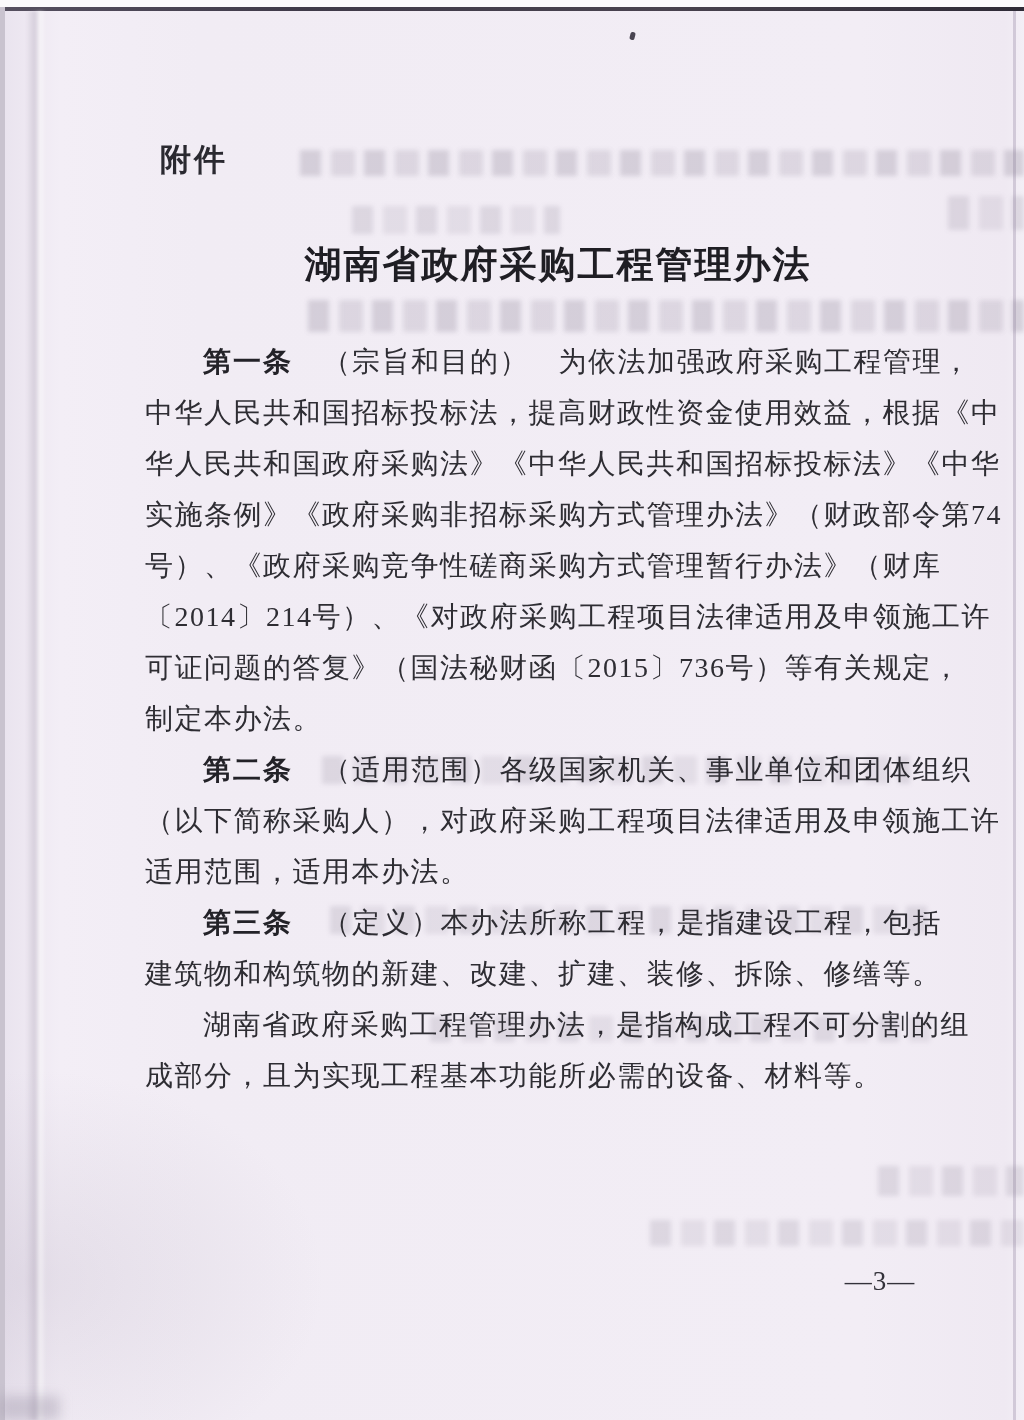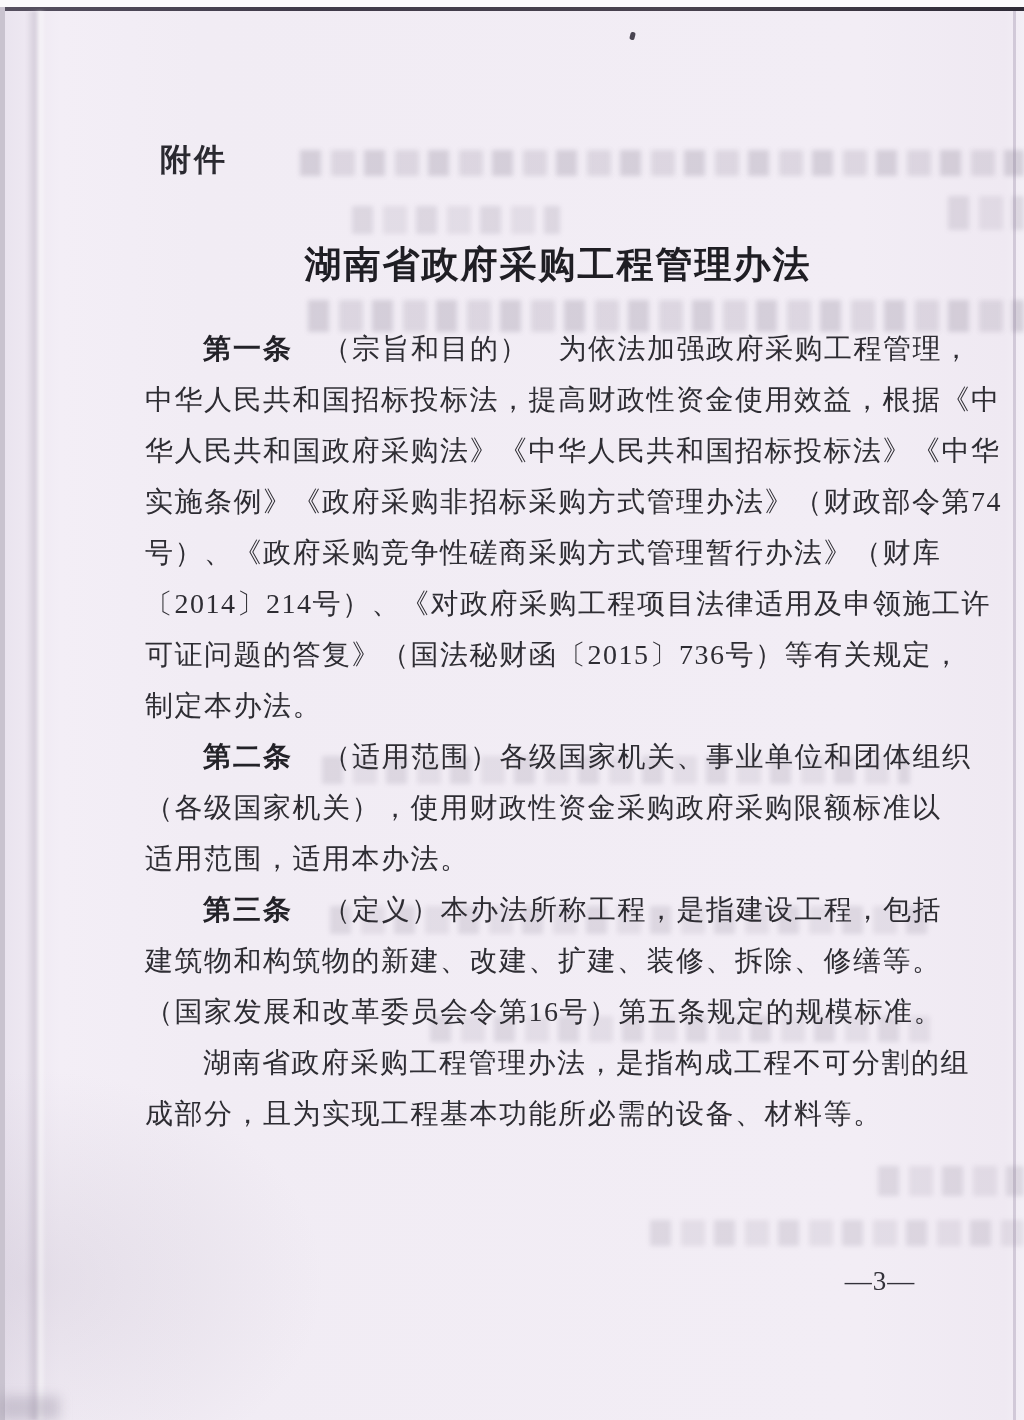--- a/index.html
+++ b/index.html
@@ -41,21 +41,21 @@
     font-family:"Liberation Sans","DejaVu Sans",sans-serif;
     font-weight:600;font-size:31px;color:#2a2930;letter-spacing:3px;text-align:center;
   }
   .doc-title{
     position:absolute;left:145px;top:240px;width:766px;
     text-align:center;transform:translateX(30px);
     font-family:Liberation Mono, monospace;
     font-weight:700;font-size:37px;color:#1f1e24;letter-spacing:2px;
   }
   .body-text{
-    position:absolute;left:145px;top:323px;width:772px;
+    position:absolute;left:145px;top:336px;width:772px;
     font-size:28px;color:#2e2d33;letter-spacing:1.5px;
   }
   .line{height:51px;line-height:51px;white-space:nowrap;}
   .line.indent{padding-left:58px;}
   .line b{
     font-family:"Liberation Sans","DejaVu Sans",sans-serif;
     font-weight:700;color:#232228;letter-spacing:2px;
   }
   .page-number{
     position:absolute;left:810px;top:1266px;width:140px;
@@ -92,24 +92,23 @@
   <div class="body-text">
     <div class="line indent"><b>第一条</b><span>　（宗旨和目的）　为依法加强政府采购工程管理，</span></div>
     <div class="line"><span>中华人民共和国招标投标法，提高财政性资金使用效益，根据《中</span></div>
     <div class="line"><span>华人民共和国政府采购法》《中华人民共和国招标投标法》《中华</span></div>
     <div class="line"><span>实施条例》《政府采购非招标采购方式管理办法》（财政部令第74</span></div>
     <div class="line"><span>号）、《政府采购竞争性磋商采购方式管理暂行办法》（财库</span></div>
     <div class="line"><span>〔2014〕214号）、《对政府采购工程项目法律适用及申领施工许</span></div>
     <div class="line"><span>可证问题的答复》（国法秘财函〔2015〕736号）等有关规定，</span></div>
     <div class="line"><span>制定本办法。</span></div>
     <div class="line indent"><b>第二条</b><span>　（适用范围）各级国家机关、事业单位和团体组织</span></div>
-    <div class="line"><span>（各级国家机关），使用财政性资金采购政府采购限额标准以</span></div>
+    <div class="line"><span>（以下简称采购人），对政府采购工程项目法律适用及申领施工许</span></div>
     <div class="line"><span>适用范围，适用本办法。</span></div>
     <div class="line indent"><b>第三条</b><span>　（定义）本办法所称工程，是指建设工程，包括</span></div>
     <div class="line"><span>建筑物和构筑物的新建、改建、扩建、装修、拆除、修缮等。</span></div>
-    <div class="line"><span>（国家发展和改革委员会令第16号）第五条规定的规模标准。</span></div>
     <div class="line indent"><span>湖南省政府采购工程管理办法，是指构成工程不可分割的组</span></div>
     <div class="line"><span>成部分，且为实现工程基本功能所必需的设备、材料等。</span></div>
   </div>
 
   <div class="page-number">—3—</div>
 
 </div>
 
 </body></html>

